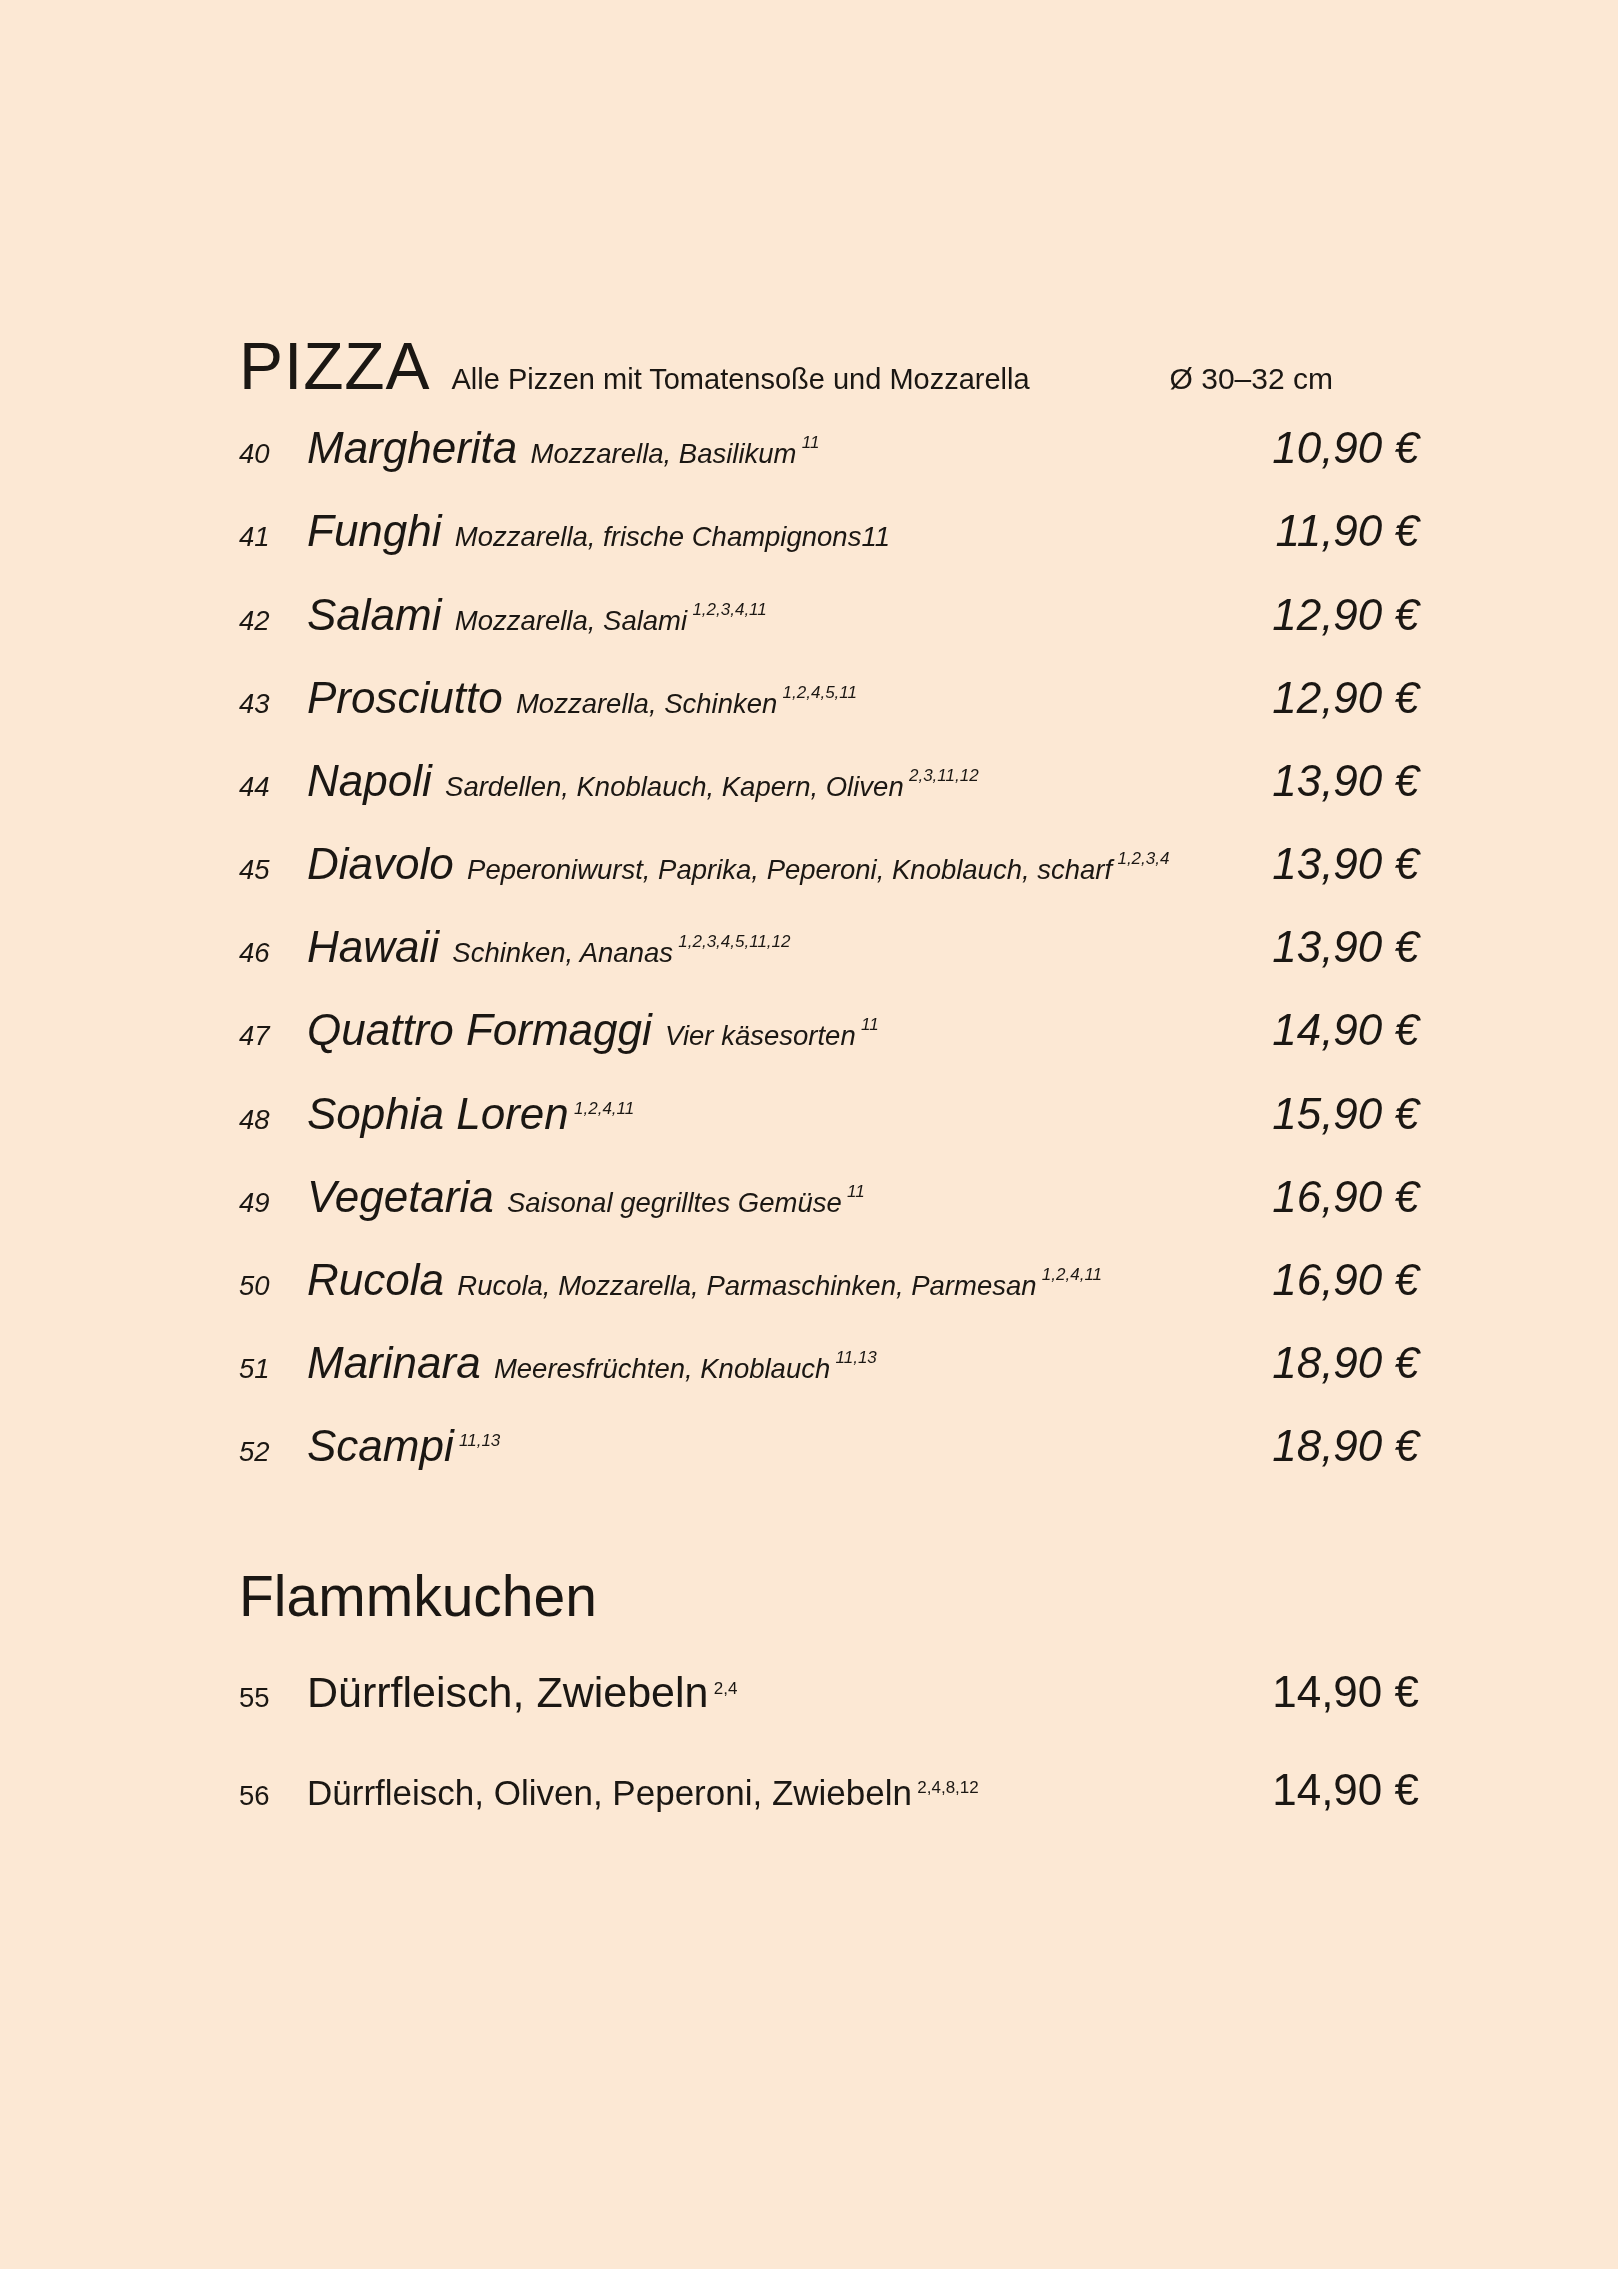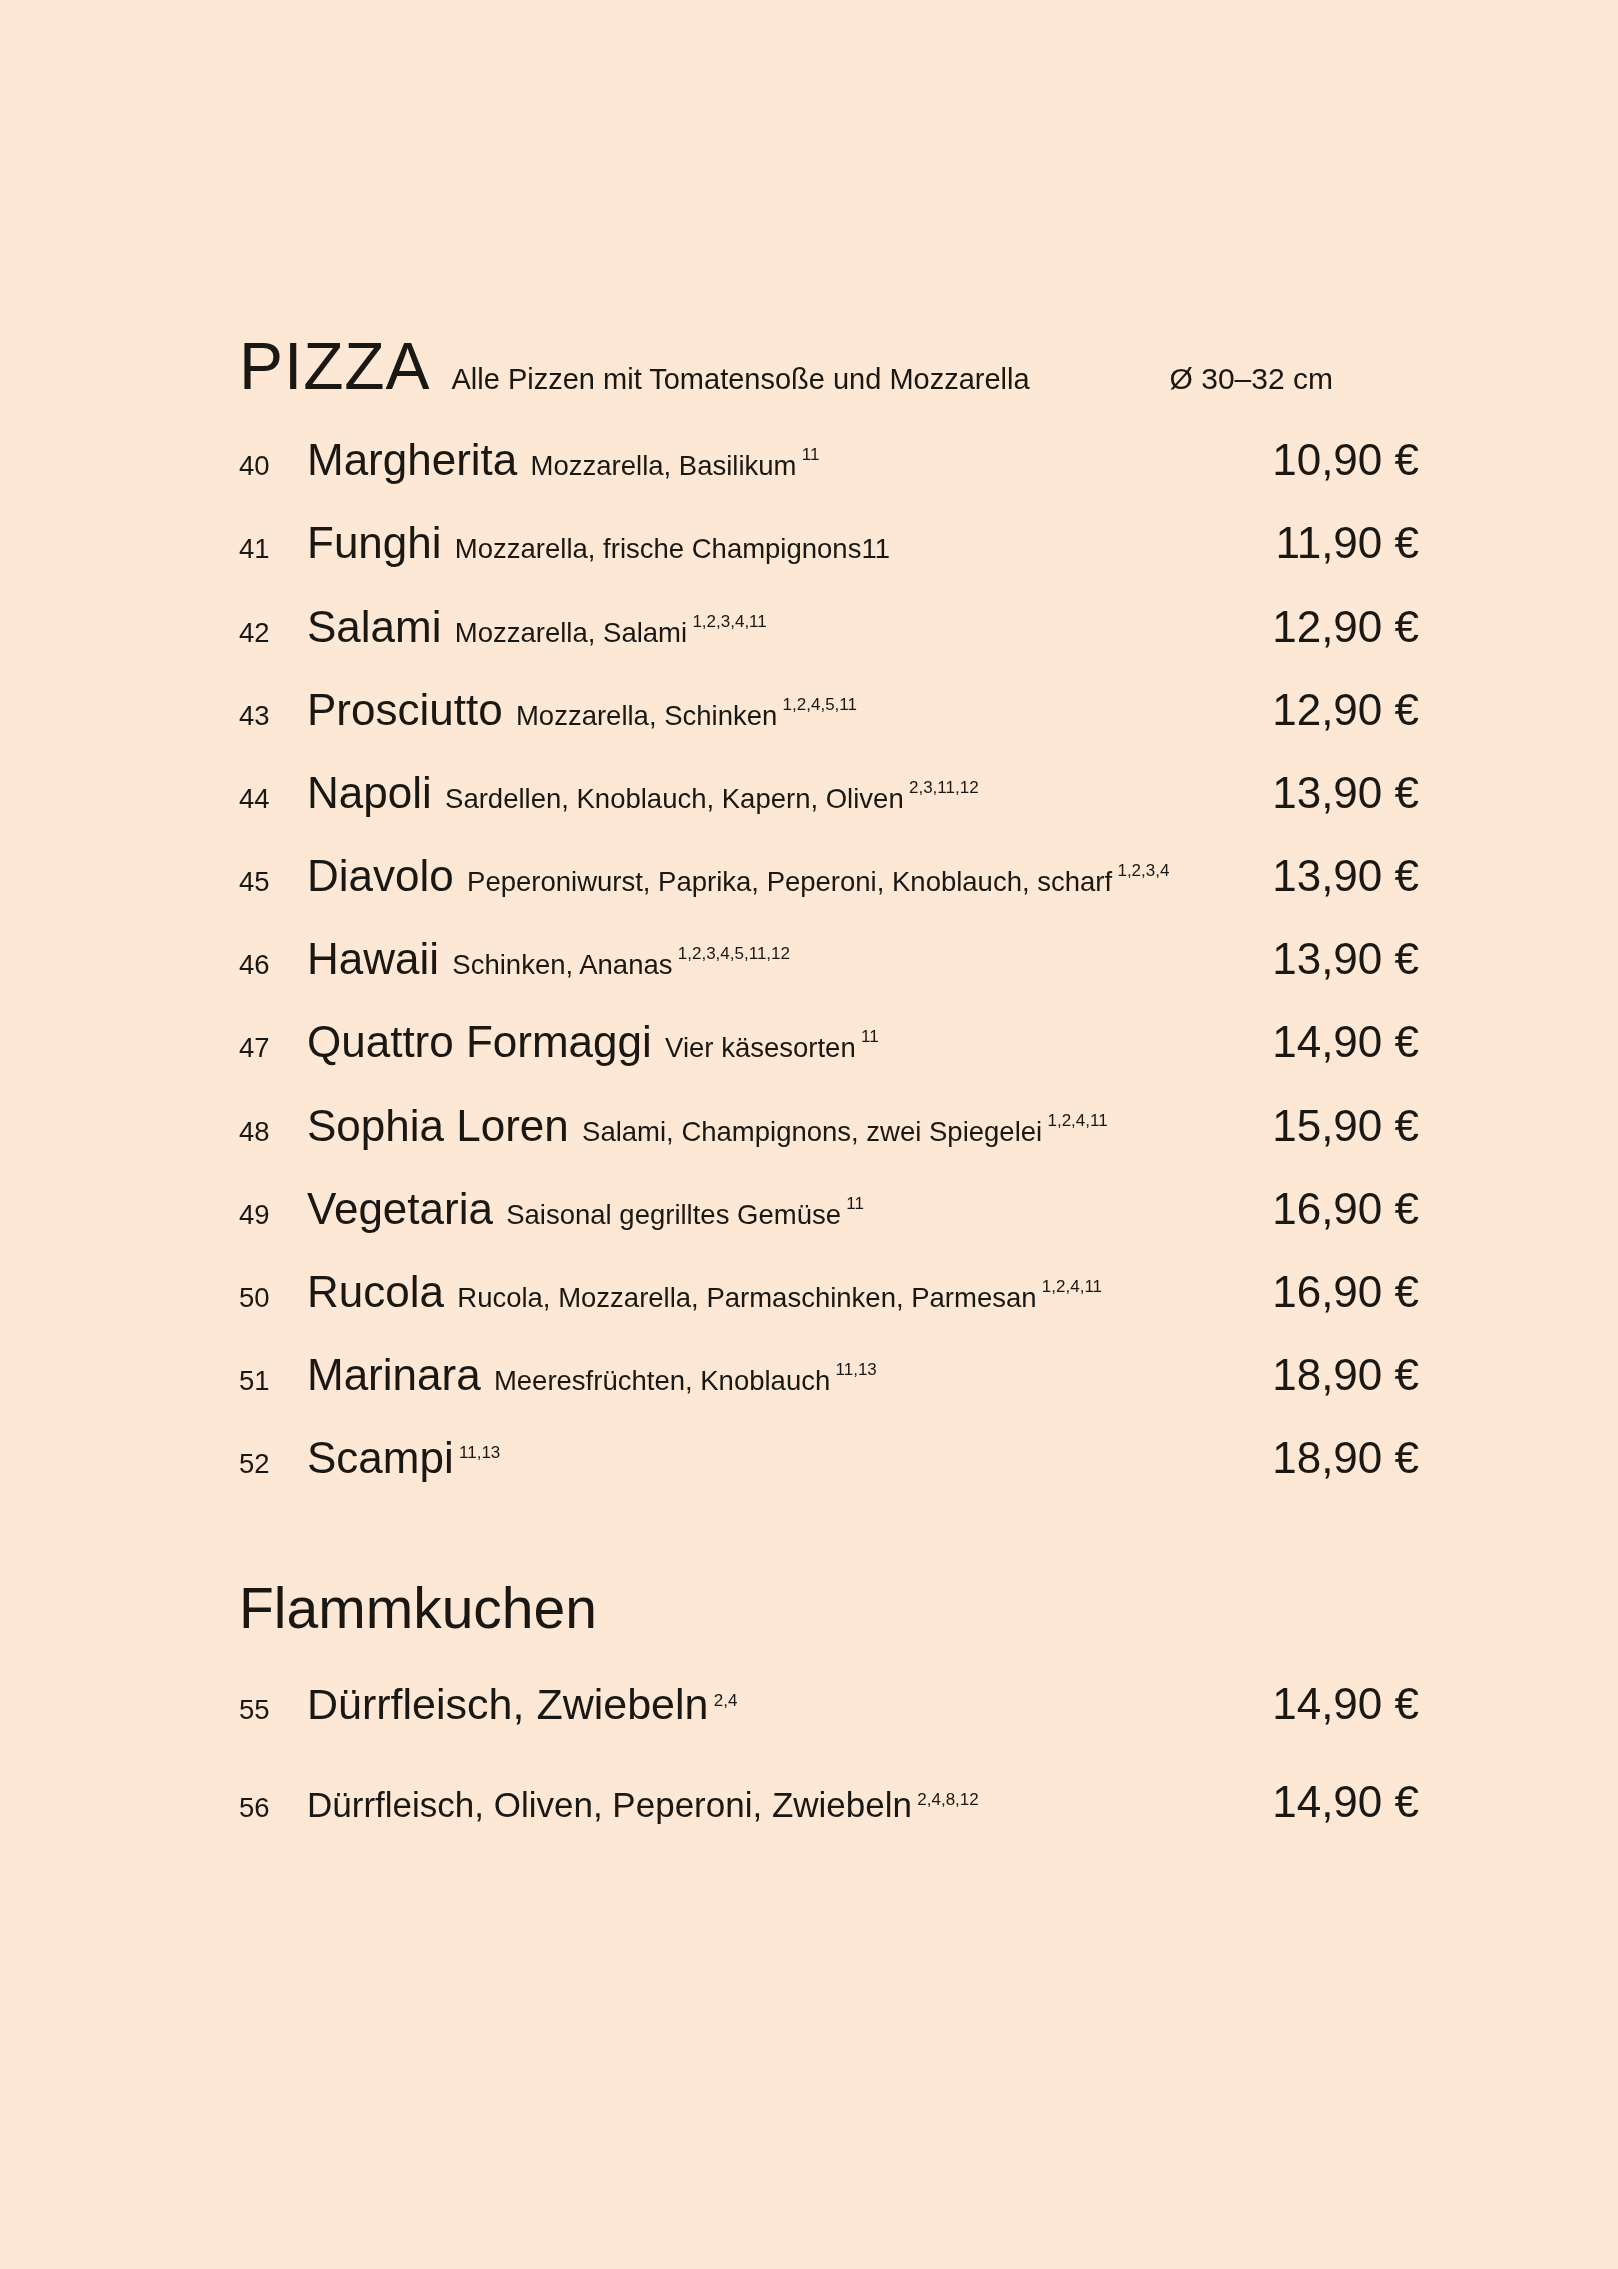--- a/index.html
+++ b/index.html
@@ -29,21 +29,21 @@
   .subtitle {
     font-size: 29px;
     margin-left: 21px;
   }
   .diameter {
     font-size: 30px;
     margin-left: auto;
     margin-right: 86px;
   }
   
-  .menu { margin-top: 34px; }
+  .menu { margin-top: 22px; font-style: italic; }
   .row {
     display: flex;
     align-items: baseline;
     margin-bottom: 33px;
     white-space: nowrap;
   }
   .num {
     font-size: 27.5px;
     width: 68px;
     flex: 0 0 68px;
@@ -151,21 +151,20 @@
       <span class="num">47</span>
       <span class="name">Quattro Formaggi</span>
       <span class="desc">Vier käsesorten</span>
       <span class="fn">11</span>
       <span class="price">14,90 €</span>
     </div>
 
     <div class="row">
       <span class="num">48</span>
       <span class="name">Sophia Loren</span>
-      <span class="desc">Salami, Champignons, zwei Spiegelei</span>
       <span class="fn">1,2,4,11</span>
       <span class="price">15,90 €</span>
     </div>
 
     <div class="row">
       <span class="num">49</span>
       <span class="name">Vegetaria</span>
       <span class="desc">Saisonal gegrilltes Gemüse</span>
       <span class="fn">11</span>
       <span class="price">16,90 €</span>

